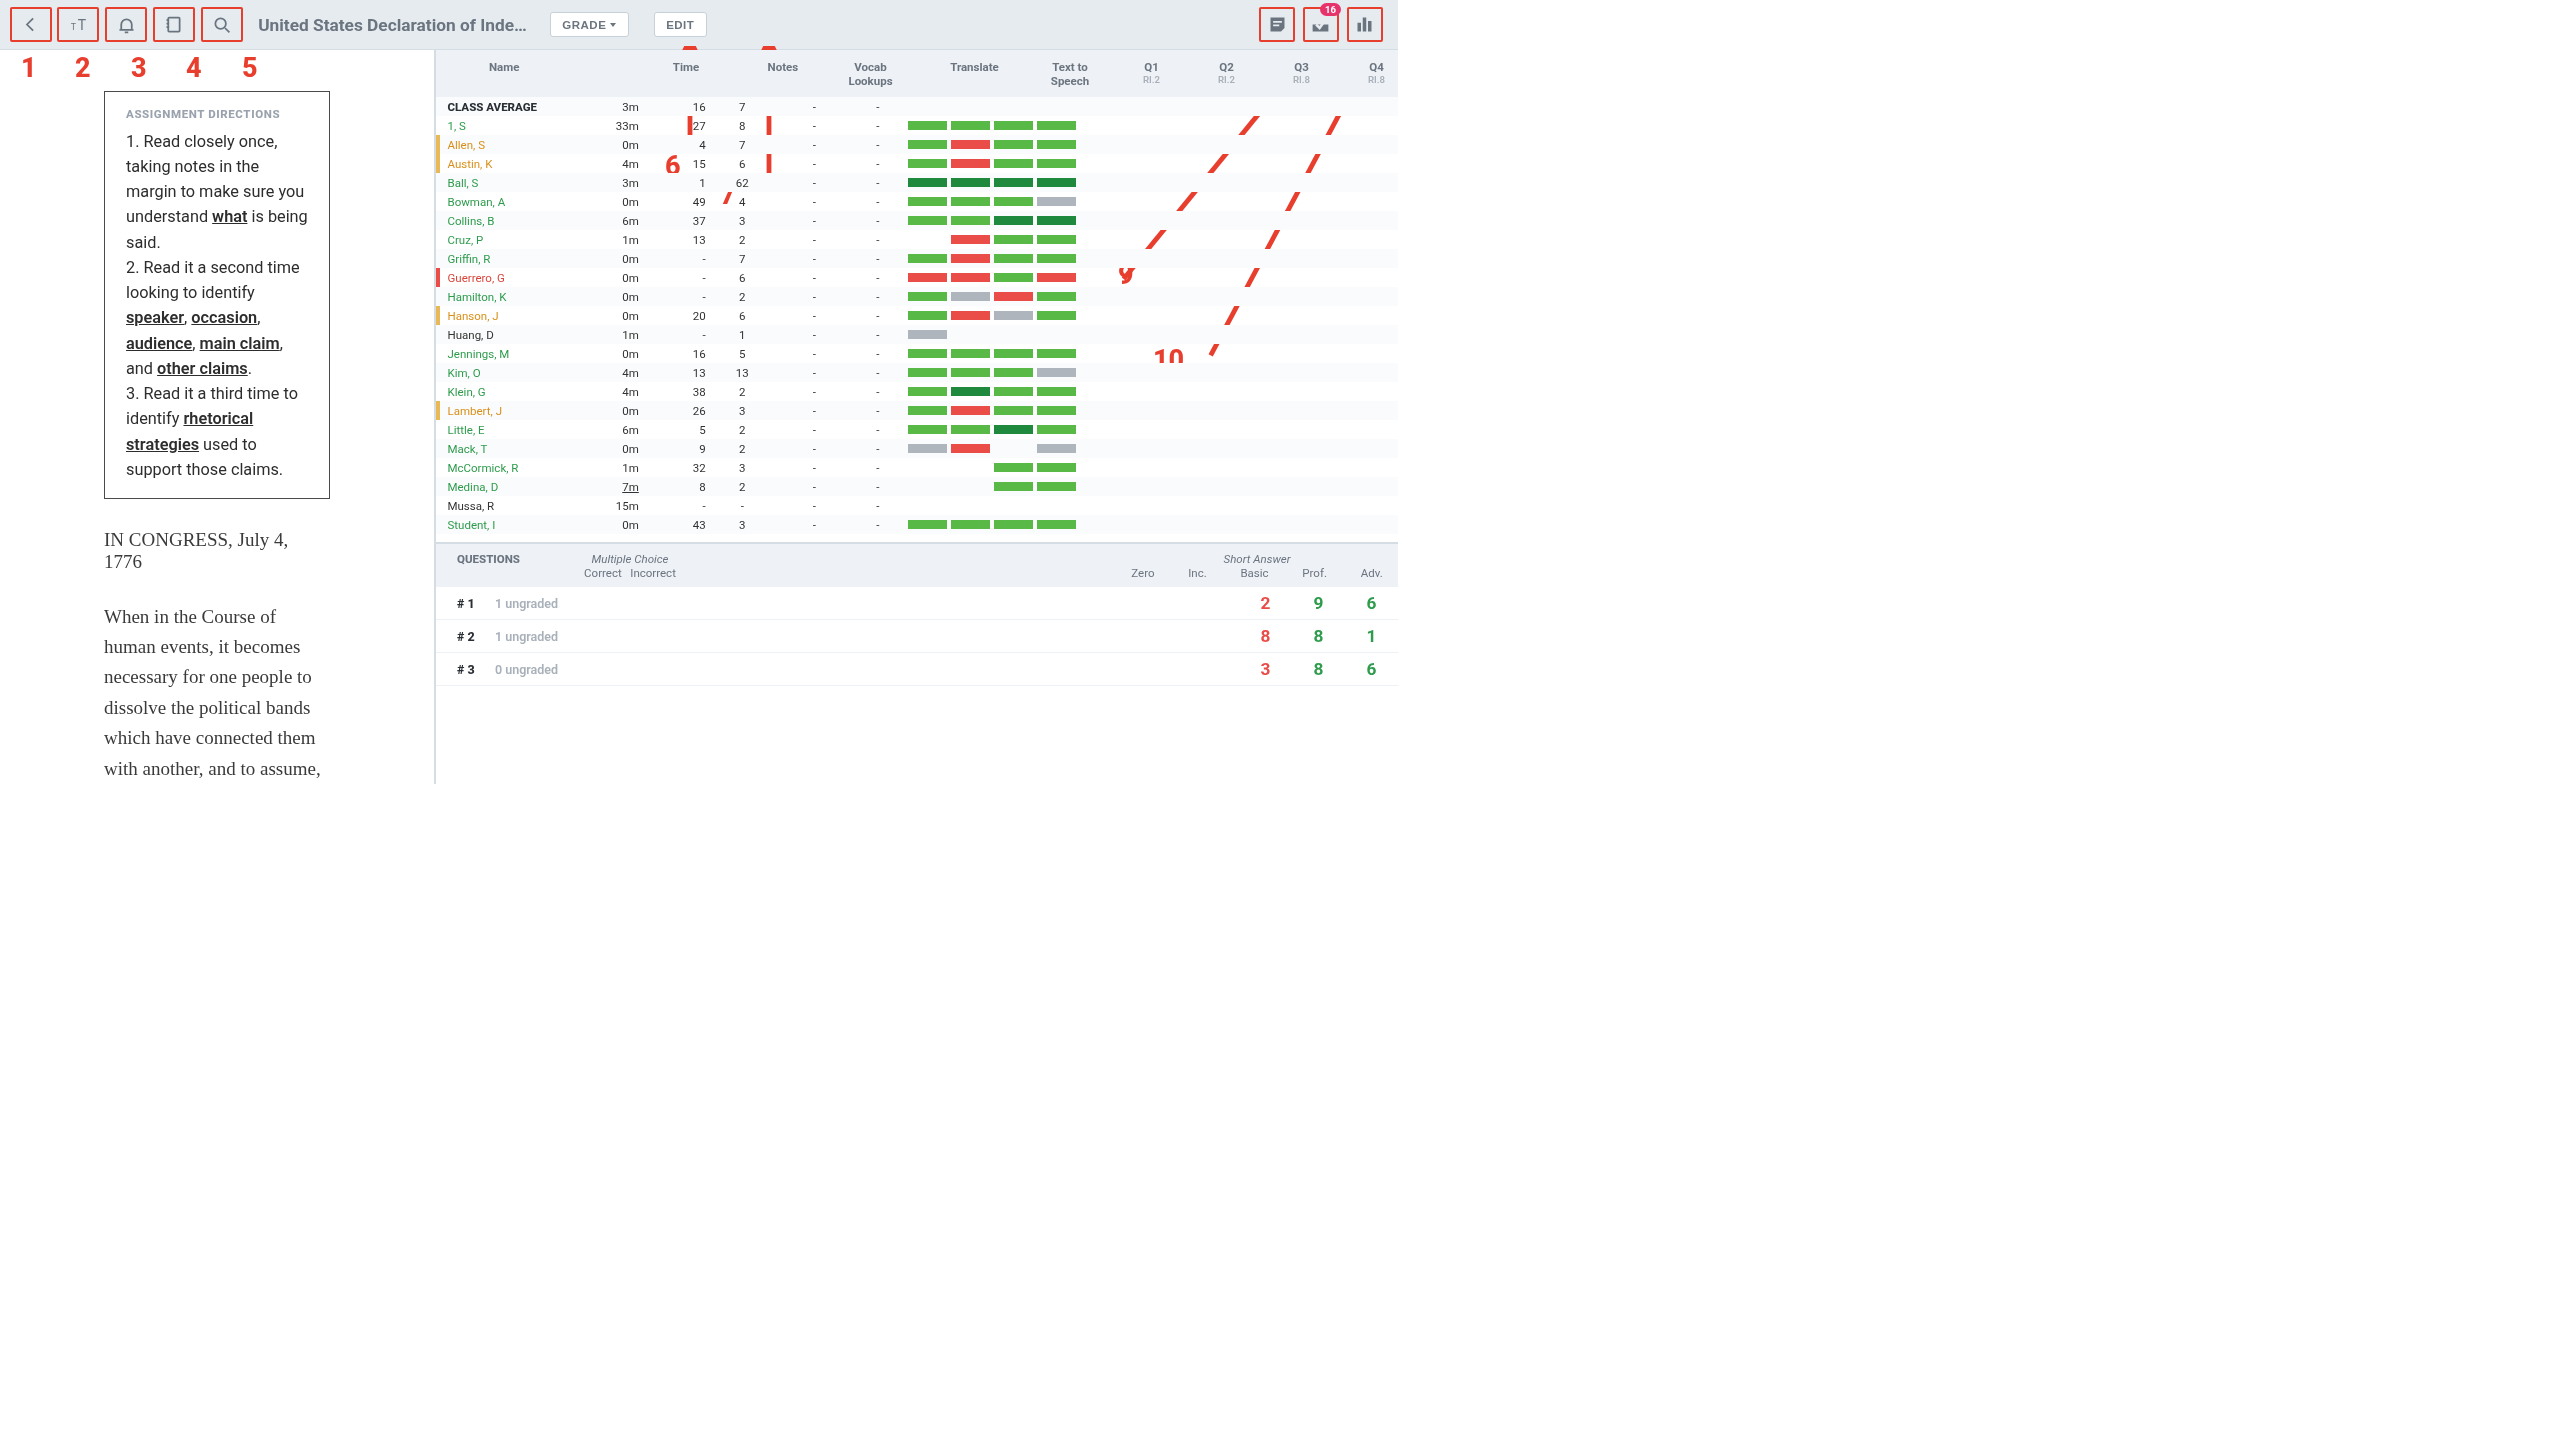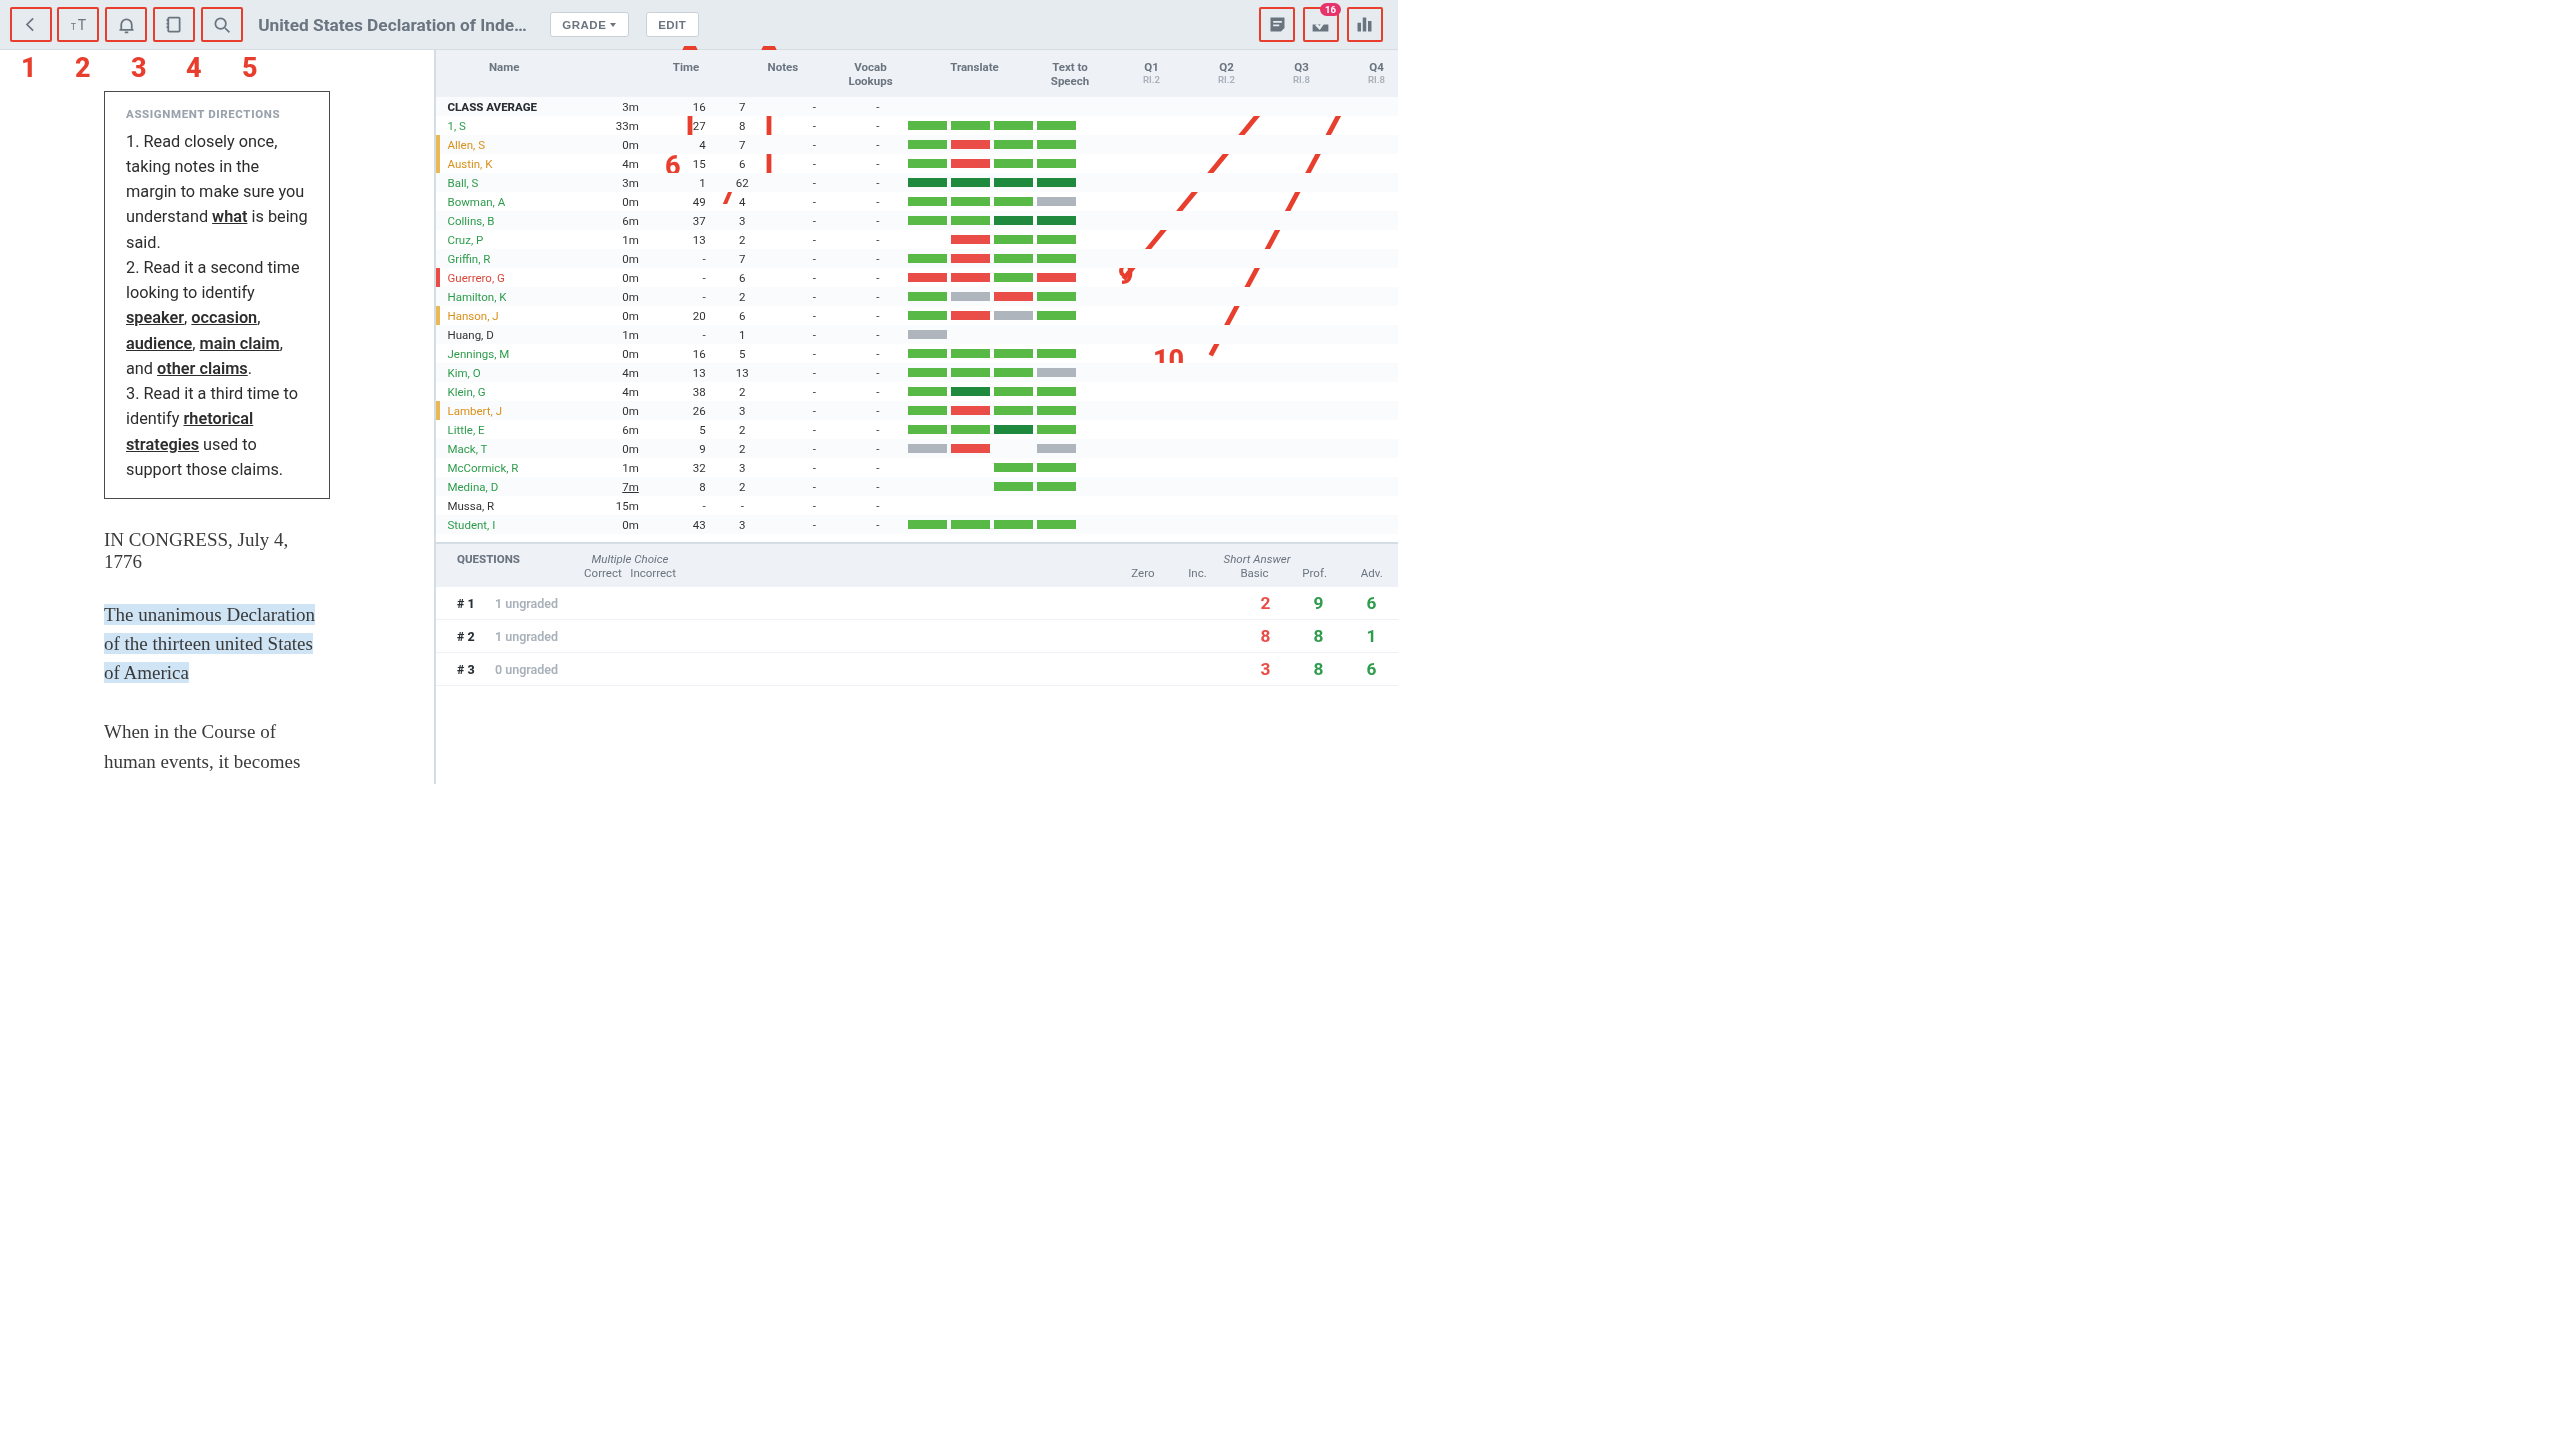--- a/index.html
+++ b/index.html
@@ -3,21 +3,21 @@
 <meta charset="utf-8">
 <style>
 *{box-sizing:border-box;margin:0;padding:0;}
 html,body{height:100%;font-family:-apple-system,BlinkMacSystemFont,"Segoe UI",Roboto,Helvetica,Arial,sans-serif;background:#fff;color:#333;}
 .root{width:1398px;height:784px;position:relative;overflow:hidden;background:#fff;}
 .topbar{display:flex;align-items:center;height:50px;background:#e6ebf0;border-bottom:1px solid #d5dde4;padding:0 9.6px;}
 .ticons{display:flex;gap:5.8px;}
 .tbox{width:42px;height:35px;border:2.4px solid #e83e2e;display:flex;align-items:center;justify-content:center;border-radius:1.9px;cursor:pointer;}
 .tbox svg{width:21px;height:21px;fill:none;stroke:#6a747e;stroke-width:2;}
 .title{font-size:17.3px;font-weight:700;color:#6b7580;margin-left:15.4px;flex:0 0 auto;}
-.tbtns{display:flex;gap:17px;margin-left:23px;}
+.tbtns{display:flex;gap:25px;margin-left:23px;}
 .btn{background:#fff;border:1px solid #c8d0d8;color:#6b7580;font-size:11.5px;font-weight:700;padding:5.8px 11.5px;border-radius:2.9px;cursor:pointer;letter-spacing:0.5px;}
 .caret{display:inline-block;width:0;height:0;border-left:3.8px solid transparent;border-right:3.8px solid transparent;border-top:4.8px solid #6b7580;margin-left:3.8px;vertical-align:middle;}
 .spacer{flex:1;}
 .ricons{display:flex;align-items:center;gap:7.7px;margin-right:5.8px;}
 .rbox{width:36px;height:35px;border:2.4px solid #e83e2e;display:flex;align-items:center;justify-content:center;border-radius:1.9px;position:relative;cursor:pointer;}
 .rbox svg{width:21px;height:21px;fill:#6a747e;}
 .badge{position:absolute;top:-5.8px;right:-3.8px;background:#e6336b;color:#fff;font-size:9.6px;font-weight:700;border-radius:8.6px;padding:1px 4.8px;}
 .main{display:flex;height:calc(100% - 50px);}
 .left{width:749px;padding:9.6px 58px 0 58px;overflow:hidden;position:relative;}
 .annot{position:absolute;font-size:27px;font-weight:800;color:#e83e2e;}
@@ -176,21 +176,20 @@
 
     <div class="left">
       <div class="dirbox">
         <div class="dirhdr">ASSIGNMENT DIRECTIONS</div>
         <div class="dirline"><span>1.  Read closely once, taking notes in the margin to make sure you understand </span><span class="u">what</span><span> is being said.</span></div>
         <div class="dirline"><span>2.  Read it a second time looking to identify </span><span class="u">speaker</span><span>, </span><span class="u">occasion</span><span>, </span><span class="u">audience</span><span>, </span><span class="u">main claim</span><span>, and </span><span class="u">other claims</span><span>.</span></div>
         <div class="dirline"><span>3.  Read it a third time to identify </span><span class="u">rhetorical strategies</span><span> used to support those claims.</span></div>
       </div>
       <div class="doc">
         <div class="subhead">IN CONGRESS, July 4, 1776</div>
-        <div><span class="hiline">The unanimous Declaration of the thirteen united States of America</span></div>
         <div class="body">When in the Course of human events, it becomes necessary for one people to dissolve the political bands which have connected them with another, and to assume, among the Powers of the earth, the separate and equal station to which the Laws of Nature and of Nature's God entitle them, a decent respect to the opinions of mankind requires that they should declare the causes which impel them to the separation.</div>
       </div>
     </div>
 
     <div class="right">
       <div class="thead">
         <div class="c-name">Name</div>
         <div class="c-time">Time</div>
         <div class="c-notes">Notes</div>
         <div class="c-vocab">Vocab Lookups</div>

